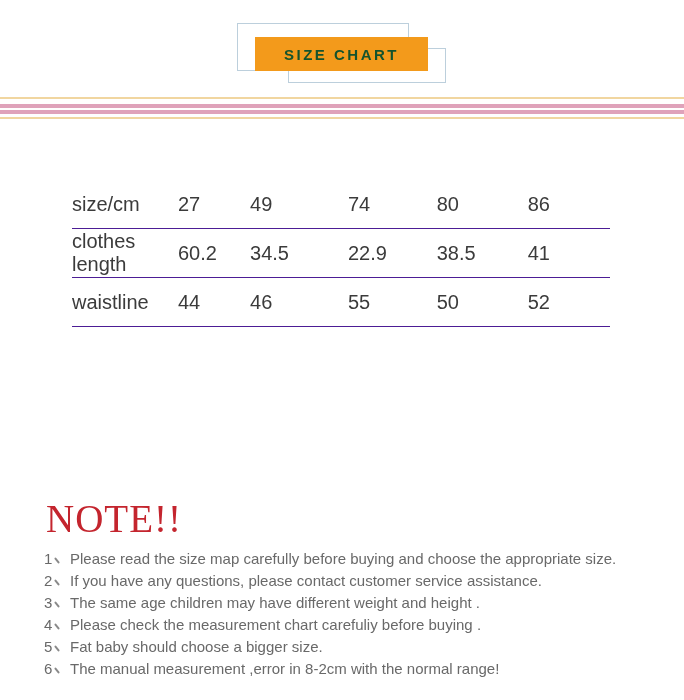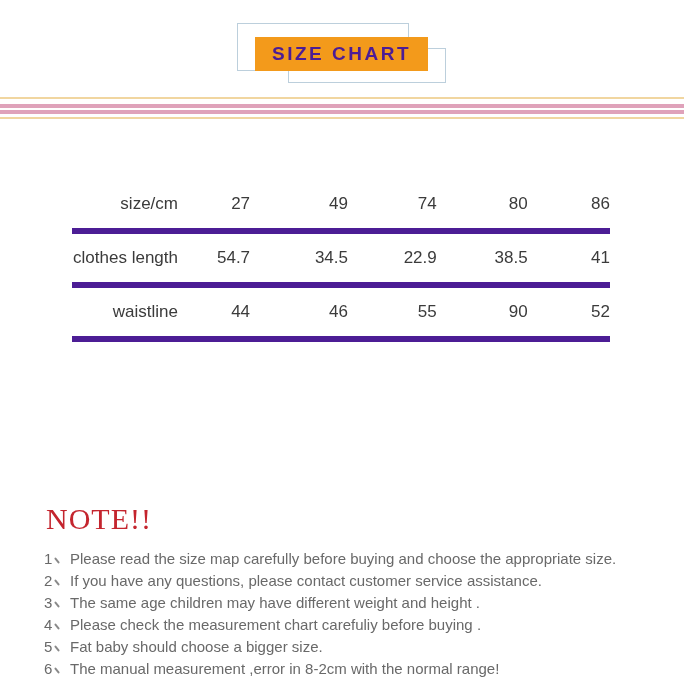--- a/index.html
+++ b/index.html
@@ -23,22 +23,22 @@
   .decor-rect.front { left: 288px; top: 48px; width: 156px; height: 33px; }
   .banner {
     position: absolute;
     left: 255px; top: 37px;
     width: 173px; height: 34px;
     background: #f39a1b;
     z-index: 2;
     display: flex; align-items: center; justify-content: center;
   }
   .banner span {
-    color: #4c1d95;
-    font-size: 19px;
+    color: #14532d;
+    font-size: 15px;
     font-weight: 700;
     letter-spacing: 2.5px;
   }
 
   
   .divider { position: absolute; left: 0; top: 97px; width: 684px; z-index: 1; }
   .divider .line { width: 100%; }
   .line.gold { height: 2px; background: #f1d6a0; }
   .line.pink { height: 4px; background: #dfa2ba; }
   .gap5 { height: 5px; } .gap2 { height: 2px; } .gap3 { height: 3px; }
@@ -46,35 +46,35 @@
   
   table.size-table {
     position: absolute;
     left: 72px; top: 180px;
     width: 538px;
     border-collapse: collapse;
     table-layout: fixed;
   }
   table.size-table td {
     height: 48px;
-    text-align: right;
+    text-align: left;
     vertical-align: middle;
-    font-size: 17px;
+    font-size: 20px;
     color: #3b3b3b;
-    border-bottom: 6px solid #4c1d95;
+    border-bottom: 1px solid #4c1d95;
     padding: 0;
   }
 
   
   .note-section { position: absolute; left: 44px; top: 502px; width: 600px; }
   .note-heading {
     margin: 0 0 12px 2px;
     font-family: "Liberation Serif", serif;
     font-weight: normal;
-    font-size: 30px;
+    font-size: 39px;
     line-height: 34px;
     letter-spacing: 1px;
     color: #c4252e;
   }
   ol.note-list { list-style: none; margin: 0; padding: 0; }
   li.note-item {
     display: flex;
     align-items: baseline;
     font-size: 15px;
     line-height: 22px;
@@ -125,32 +125,32 @@
       <tr>
         <td>size/cm</td>
         <td>27</td>
         <td>49</td>
         <td>74</td>
         <td>80</td>
         <td>86</td>
       </tr>
       <tr>
         <td>clothes length</td>
-        <td>54.7</td>
+        <td>60.2</td>
         <td>34.5</td>
         <td>22.9</td>
         <td>38.5</td>
         <td>41</td>
       </tr>
       <tr>
         <td>waistline</td>
         <td>44</td>
         <td>46</td>
         <td>55</td>
-        <td>90</td>
+        <td>50</td>
         <td>52</td>
       </tr>
     </tbody>
   </table>
 
   <section class="note-section">
     <h2 class="note-heading">NOTE!!</h2>
     <ol class="note-list">
       <li class="note-item">
         <span class="note-num"><span>1</span><span class="cjk-comma"></span></span>

